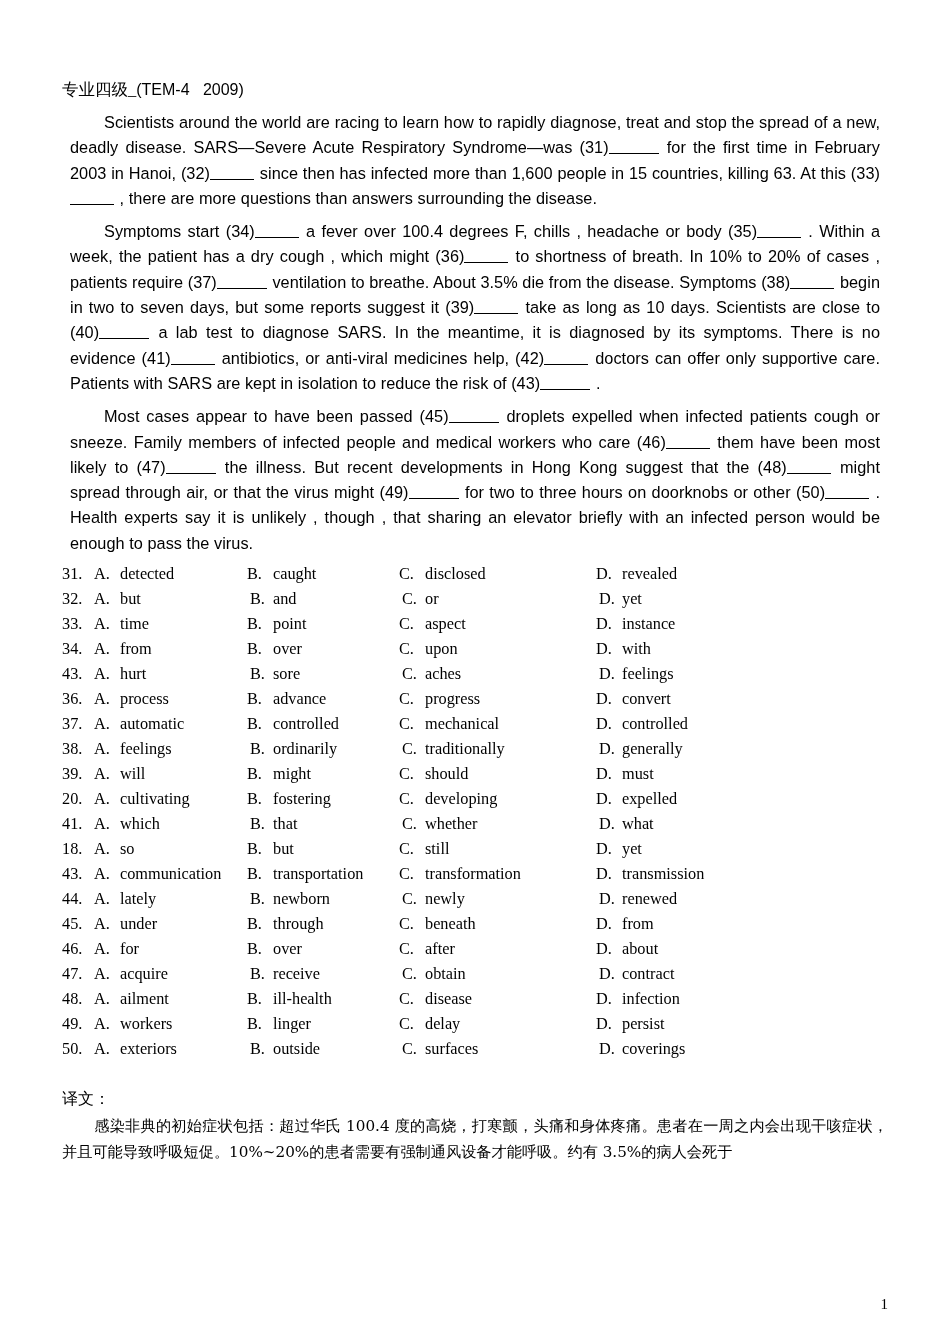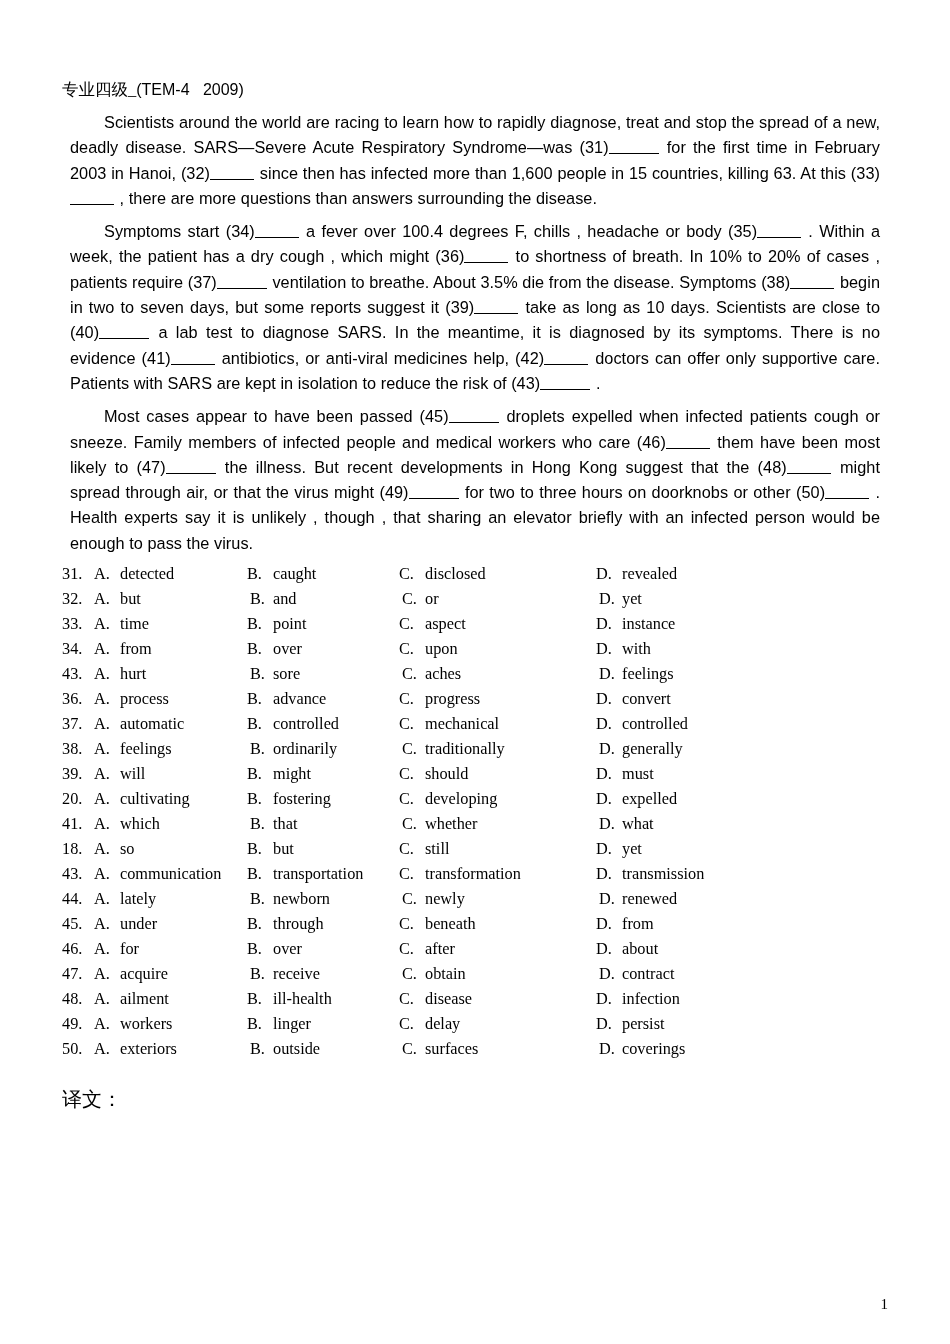--- a/index.html
+++ b/index.html
@@ -92,21 +92,21 @@
   
   .translation {
     margin-top: 22px;
     font-family: "DejaVu Serif", "Liberation Serif", serif;
     font-size: 15.2px;
     line-height: 26.5px;
     text-align: justify;
   }
   .translation p { margin: 0; }
   .translation .cn-indent { display: inline-block; width: 32px; }
-  .translation .lbl { font-size: 20px; }
+  .translation .lbl { font-size: 16px; }
 
   
   .page-number {
     position: absolute;
     right: 62px;
     bottom: 32px;
     font-family: "Liberation Serif", serif;
     font-size: 15px;
     line-height: 1;
   }
@@ -502,17 +502,18 @@
         </span>
         <span class="opt-cell c-d">
           <span class="opt-letter pad">D.</span>
           <span class="opt-text">coverings</span>
         </span>
       </div>
     </div>
 
   <div class="translation" id="translation-root">
       <p class="lbl">译文：</p>
+      <p><span class="cn-indent"></span><span>感染非典的初始症状包括：超过华氏 100.4 度的高烧，打寒颤，头痛和身体疼痛。患者在一周之内会出现干咳症状，并且可能导致呼吸短促。10%~20%的患者需要有强制通风设备才能呼吸。约有 3.5%的病人会死于</span></p>
     </div>
 
   <div class="page-number">1</div>
 
 </div>
 
 </body></html>

